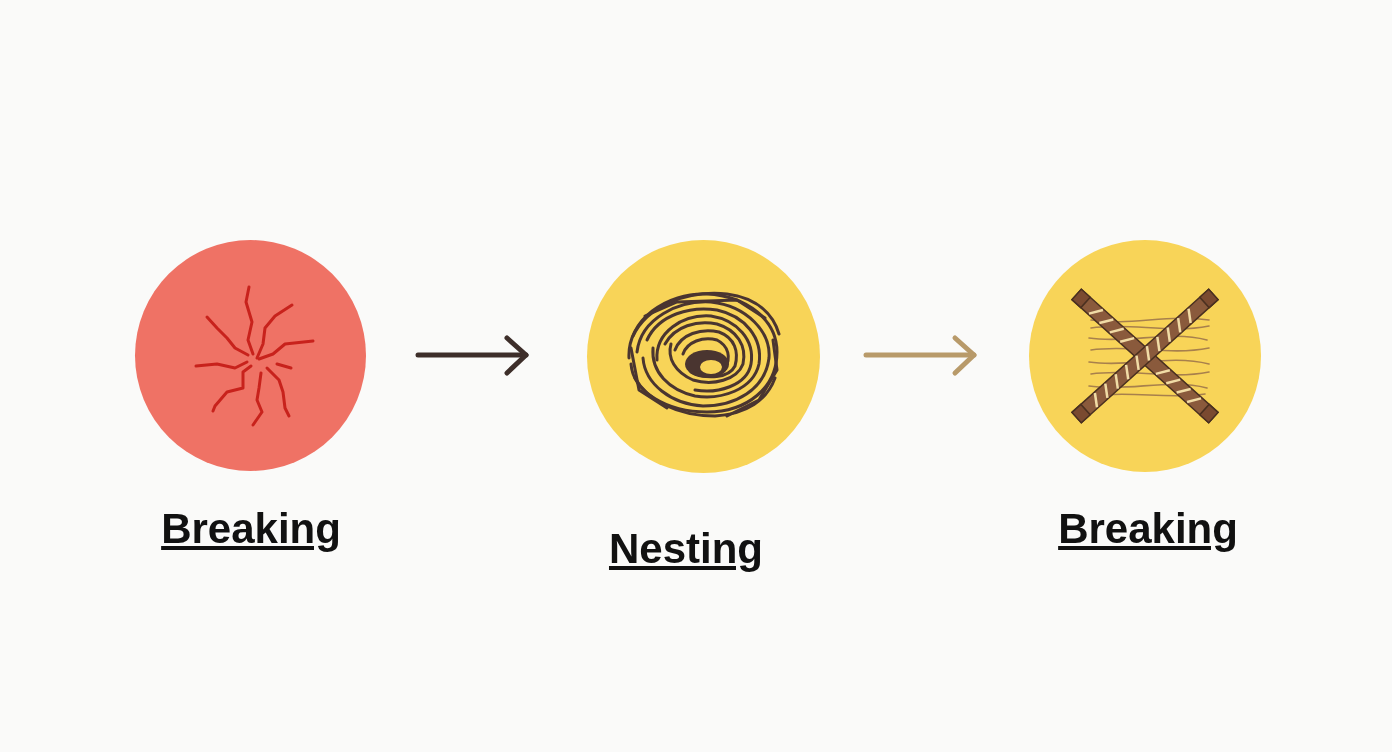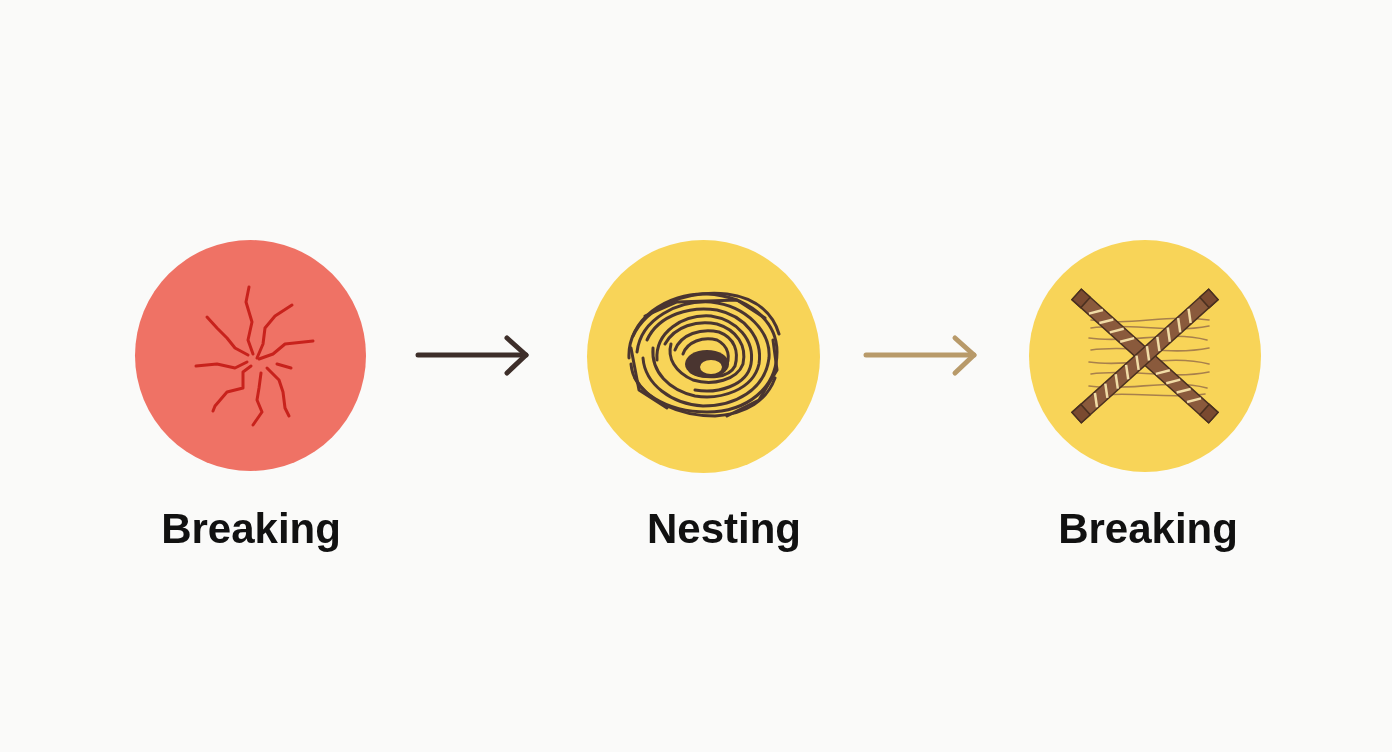--- a/index.html
+++ b/index.html
@@ -9,21 +9,21 @@
     position: relative;
     font-family: "Liberation Sans", "DejaVu Sans", sans-serif;
   }
   .circle {
     position: absolute; border-radius: 50%;
   }
   .circle svg { position: absolute; left: 0; top: 0; }
   .label {
     position: absolute; top: 505px; width: 300px;
     text-align: center; font-weight: bold; font-size: 42px;
-    color: #111111; letter-spacing: 0px;
+    color: #111111; letter-spacing: 0px; text-decoration: underline;
   }
   .arrow { position: absolute; }
 </style>
 </head>
 <body>
 
 <div class="circle" style="left:135px; top:240px; width:231px; height:231px; background:#ef7265;">
   <svg width="231" height="231" viewBox="0 0 231 231">
     <g fill="none" stroke="#c8221c" stroke-width="3" stroke-linecap="round" stroke-linejoin="round">
       <polyline points="118,114 113,100 117,82 111,62 114,47"></polyline>
@@ -60,21 +60,21 @@
       <path d="M46,96 C60,66 100,50 140,54 C170,58 186,74 192,94"></path>
       <path d="M48,138 C60,160 90,176 128,176 C160,174 180,160 188,138"></path>
       <path d="M58,76 L90,62 L150,60 L178,78"></path>
       <path d="M44,108 L52,150 L80,168"></path>
       <path d="M186,100 L190,130 L172,160 L140,176"></path>
     </g>
     <ellipse cx="120" cy="124" rx="22" ry="14" fill="#4a3530"></ellipse>
     <ellipse cx="124" cy="127" rx="11" ry="7" fill="#f8d458"></ellipse>
   </svg>
 </div>
-<div class="label" style="left:574px;">Nesting</div>
+<div class="label" style="left:536px;margin-top:20px;">Nesting</div>
 
 <svg class="arrow" style="left:860px; top:333px;" width="124" height="46" viewBox="0 0 124 46">
   <g fill="none" stroke="#b89a6a" stroke-width="5" stroke-linecap="round" stroke-linejoin="round">
     <line x1="6" y1="22" x2="114" y2="22"></line>
     <polyline points="95,5 114,22 95,40"></polyline>
   </g>
 </svg>
 
 <div class="circle" style="left:1029px; top:240px; width:232px; height:232px; background:#f8d458;">
   <svg width="232" height="232" viewBox="0 0 232 232">

